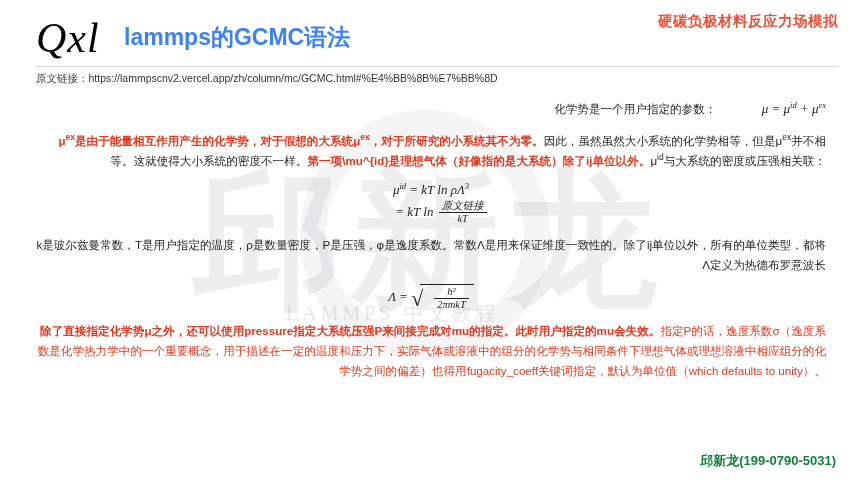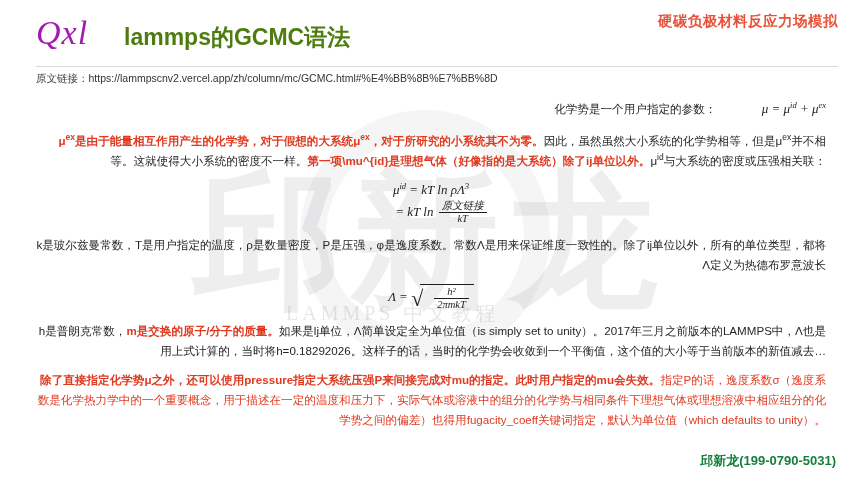--- a/index.html
+++ b/index.html
@@ -62,32 +62,32 @@
     position: absolute;
     left: 0; top: 0;
     width: 100%;
     height: 66px;
   }
   .logo {
     position: absolute;
     left: 36px;
     top: 14px;
     font-family: "Liberation Serif", serif;
-    font-size: 34px;
-    color: #a21caf;
+    font-size: 42px;
+    color: #000000;
     font-style: italic;
     letter-spacing: 1px;
   }
   .slide-title {
     position: absolute;
     left: 124px;
     top: 22px;
     font-size: 23px;
     font-weight: bold;
-    color: #4d7c0f;
+    color: #3b82f6;
   }
   .header-right {
     position: absolute;
     right: 22px;
     top: 12px;
     font-size: 14.5px;
     font-weight: bold;
     color: #e8523a;
     letter-spacing: 0.5px;
   }
@@ -241,23 +241,20 @@
           <span class="inner">
             <span class="frac">
               <span class="num">h²</span>
               <span class="den">2πmkT</span>
             </span>
           </span>
         </span>
       </span>
     </div>
 
-    <p class="para">
-      <span>h是普朗克常数，</span><span class="red">m是交换的原子/分子的质量。</span><span>如果是lj单位，Λ简单设定全为单位值（is simply set to unity）。2017年三月之前版本的LAMMPS中，Λ也是用上式计算的，当时将h=0.18292026。这样子的话，当时的化学势会收敛到一个平衡值，这个值的大小等于当前版本的新值减去…</span>
-    </p>
 
     <p class="para">
       <span class="red">除了直接指定化学势μ之外，还可以使用pressure指定大系统压强P来间接完成对mu的指定。此时用户指定的mu会失效。</span><span class="red-plain">指定P的话，逸度系数σ（逸度系数是化学热力学中的一个重要概念，用于描述在一定的温度和压力下，实际气体或溶液中的组分的化学势与相同条件下理想气体或理想溶液中相应组分的化学势之间的偏差）也得用fugacity_coeff关键词指定，默认为单位值（which defaults to unity）。</span>
     </p>
 
   </div>
 
   <div class="footer">邱新龙(199-0790-5031)</div>
 </div>
 

